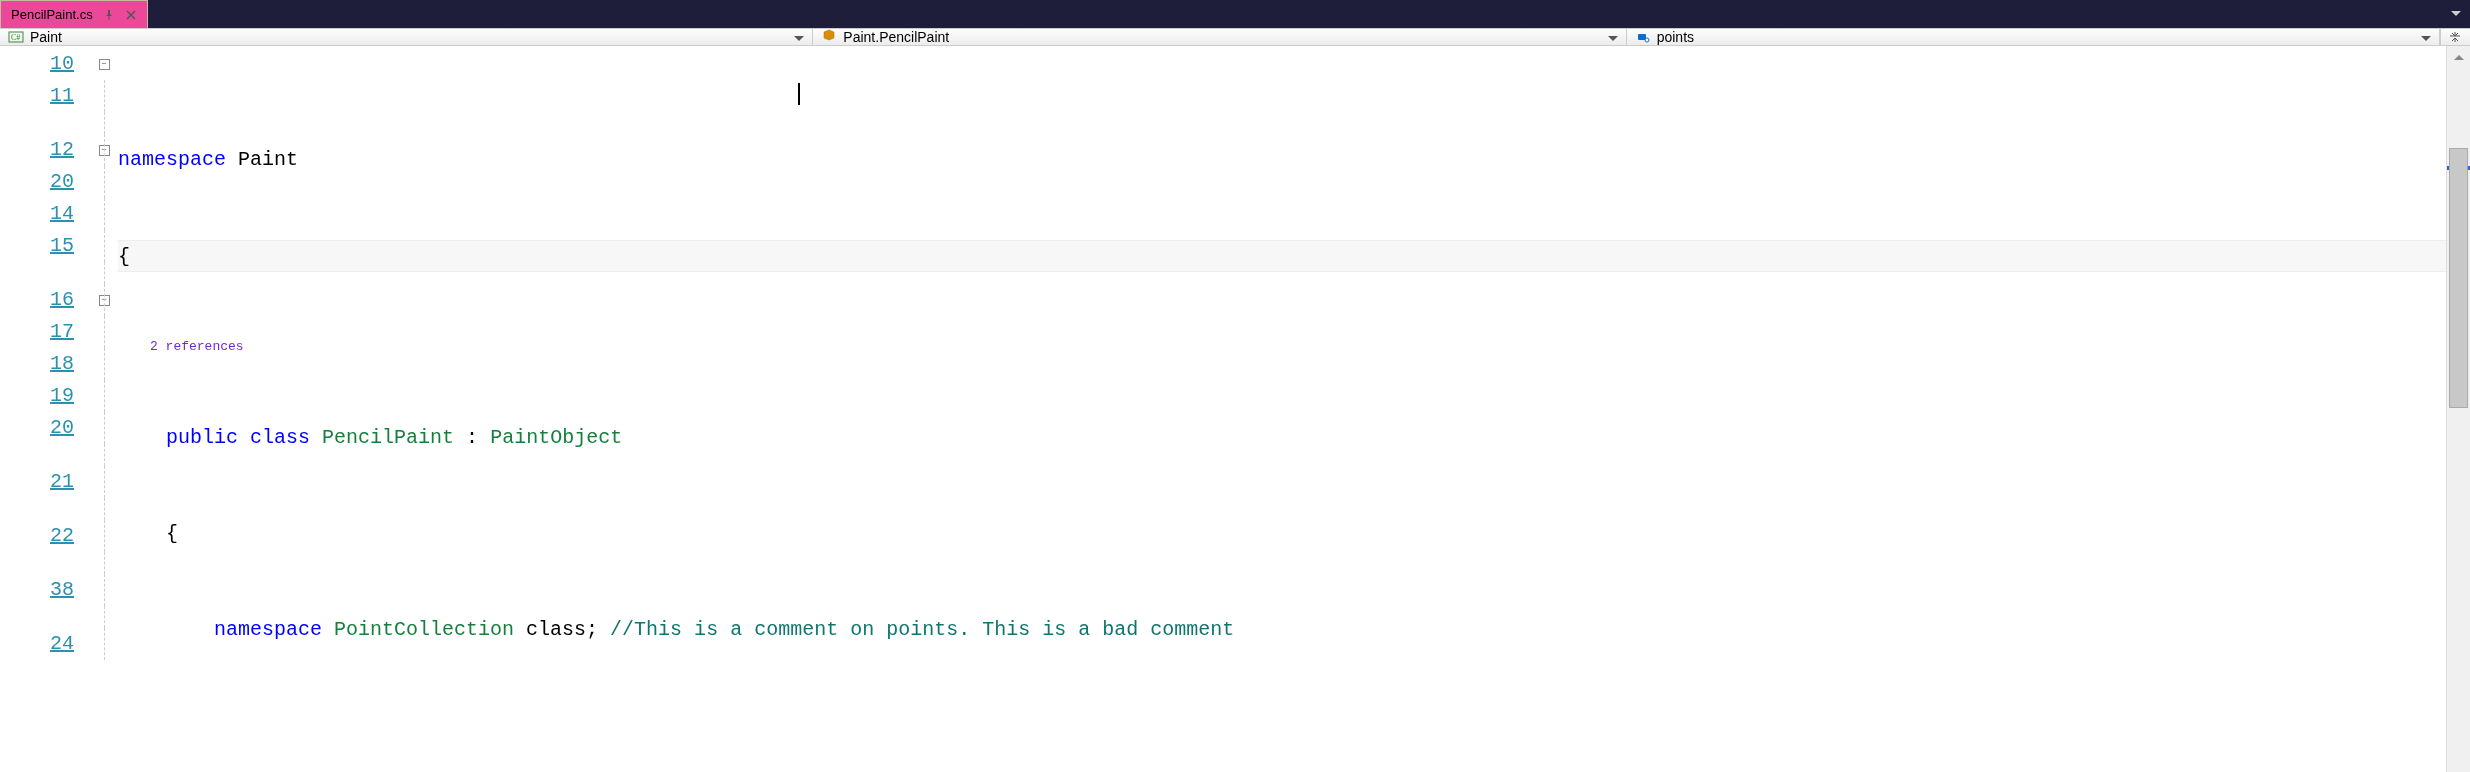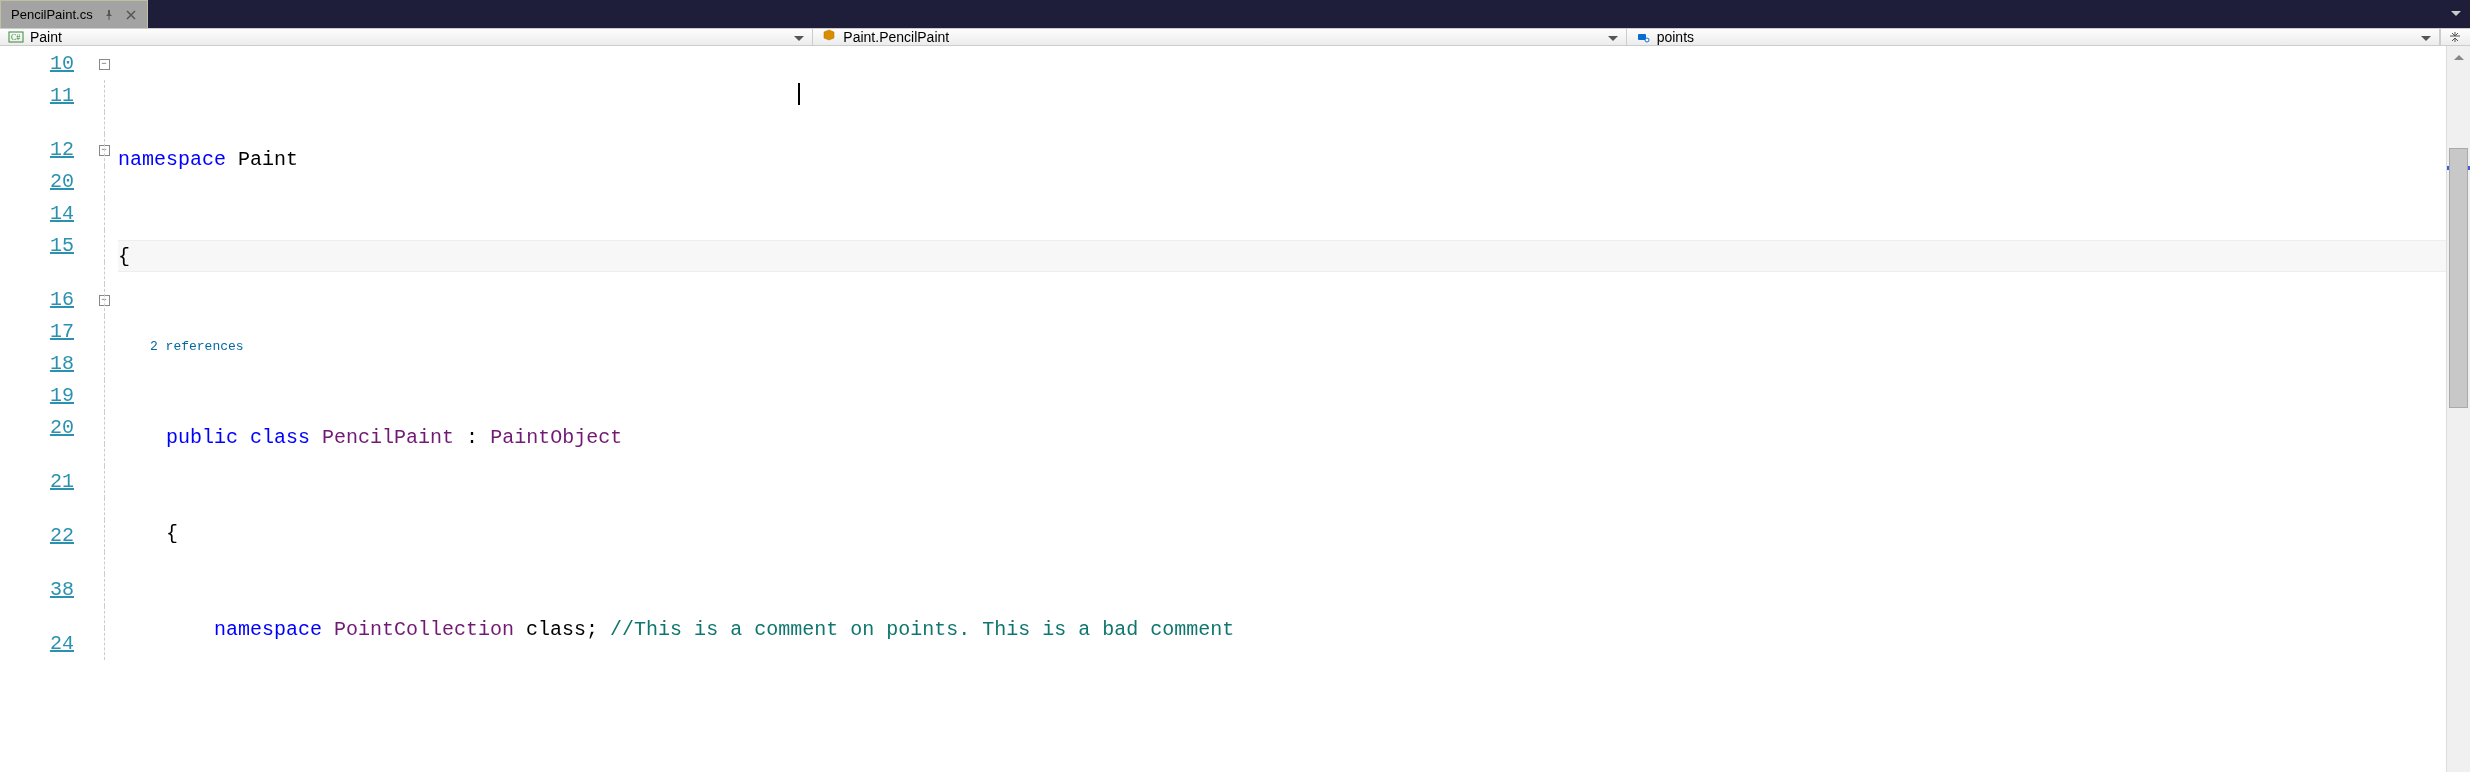--- a/index.html
+++ b/index.html
@@ -18,21 +18,21 @@
   }
   
   .tab-bar {
     height: 28px;
     background: #1e1e3a;
     display: flex;
     align-items: flex-end;
   }
   .tab {
     height: 28px;
-    background: #a3a3a3;
+    background: #ec4899;
     border-top: 1px solid #c0c0a0;
     border-left: 1px solid #c0c0a0;
     border-right: 1px solid #c0c0a0;
     display: flex;
     align-items: center;
     padding: 0 10px;
     gap: 10px;
     font-family: 'Segoe UI', Tahoma, sans-serif;
     font-size: 13px;
     color: #000;
@@ -110,24 +110,24 @@
 
   .code-col {
     flex:1;
     font-size: 20px;
     line-height: 32px;
     padding-top: 2px;
     white-space: pre;
     position: relative;
   }
   .code-col .cl { height:32px; position:relative; }
-  .code-col .cl.spacer-ref { height:22px; font-size:13px; color:#0369a1; line-height:22px; }
+  .code-col .cl.spacer-ref { height:22px; font-size:13px; color:#6d28d9; line-height:22px; }
   .code-col .cl.highlight { background: #f7f7f7; border-top:1px solid #eee; border-bottom:1px solid #eee;}
   .kw { color:#0000ff; }
-  .type { color:#701a75;text-align:right; }
+  .type { color:#15803d;text-align:right; }
   .comment { color:#0f766e; }
   .plain { color:#000; }
   .ref-label { padding-left: 68px; }
   .ref-label.r0 { padding-left: 32px; }
 
   
   .text-caret {
     position:absolute;
     width:2px; height:22px; background:#000;
     top: 37px; left: 680px;

